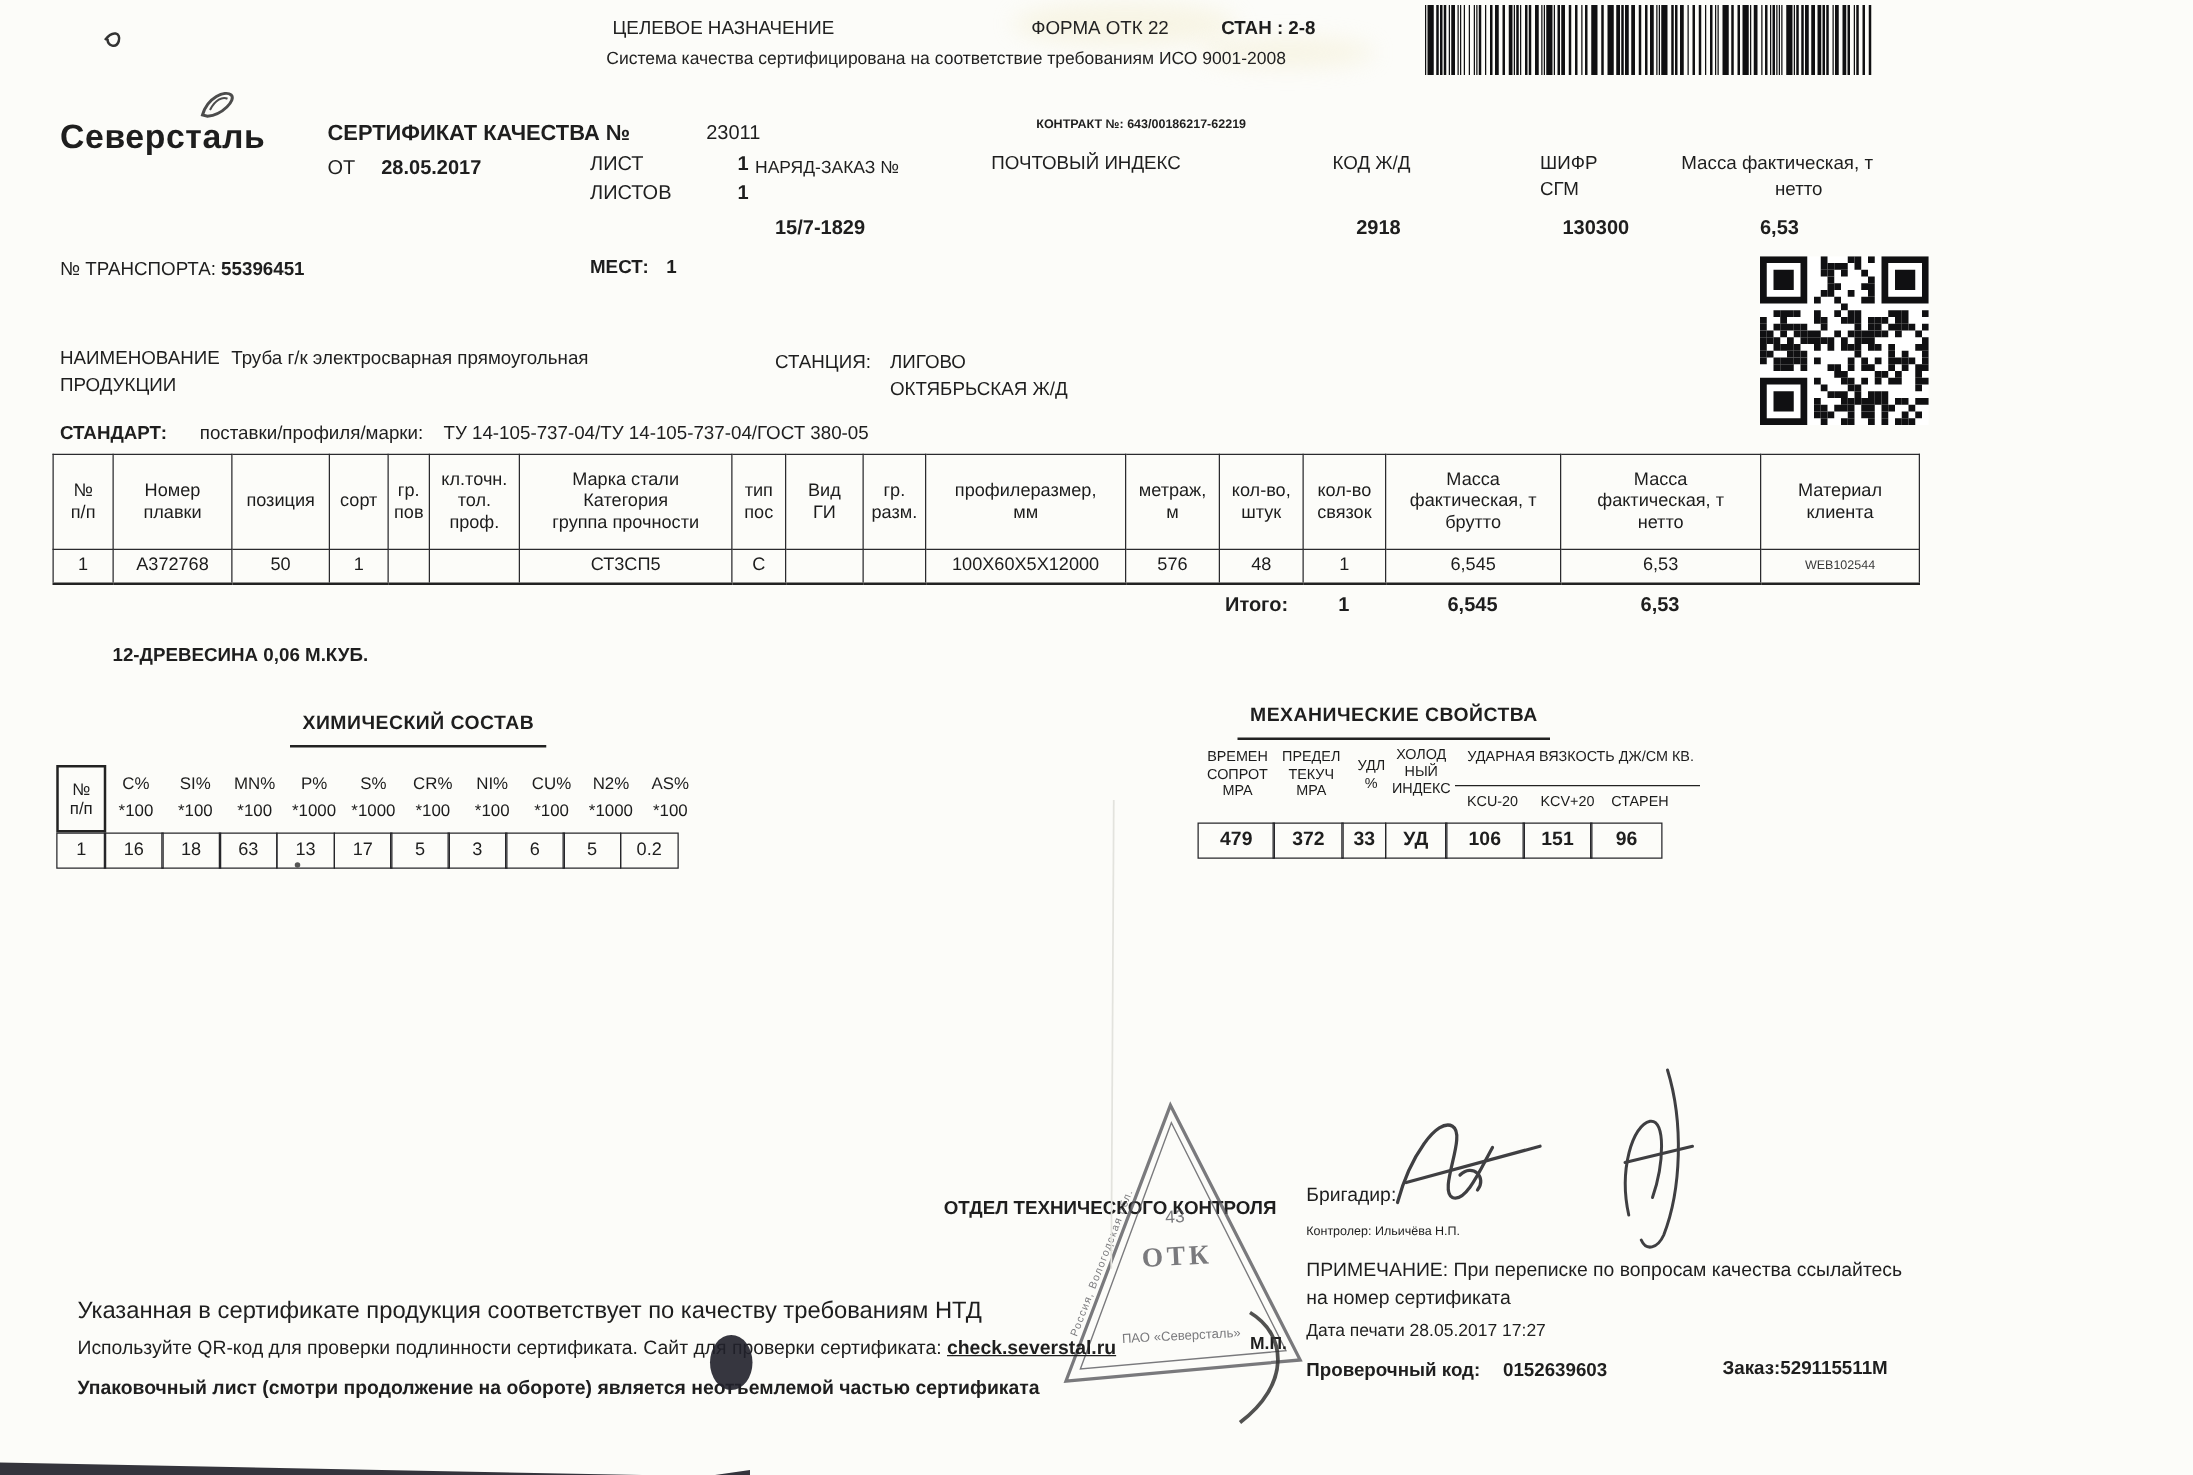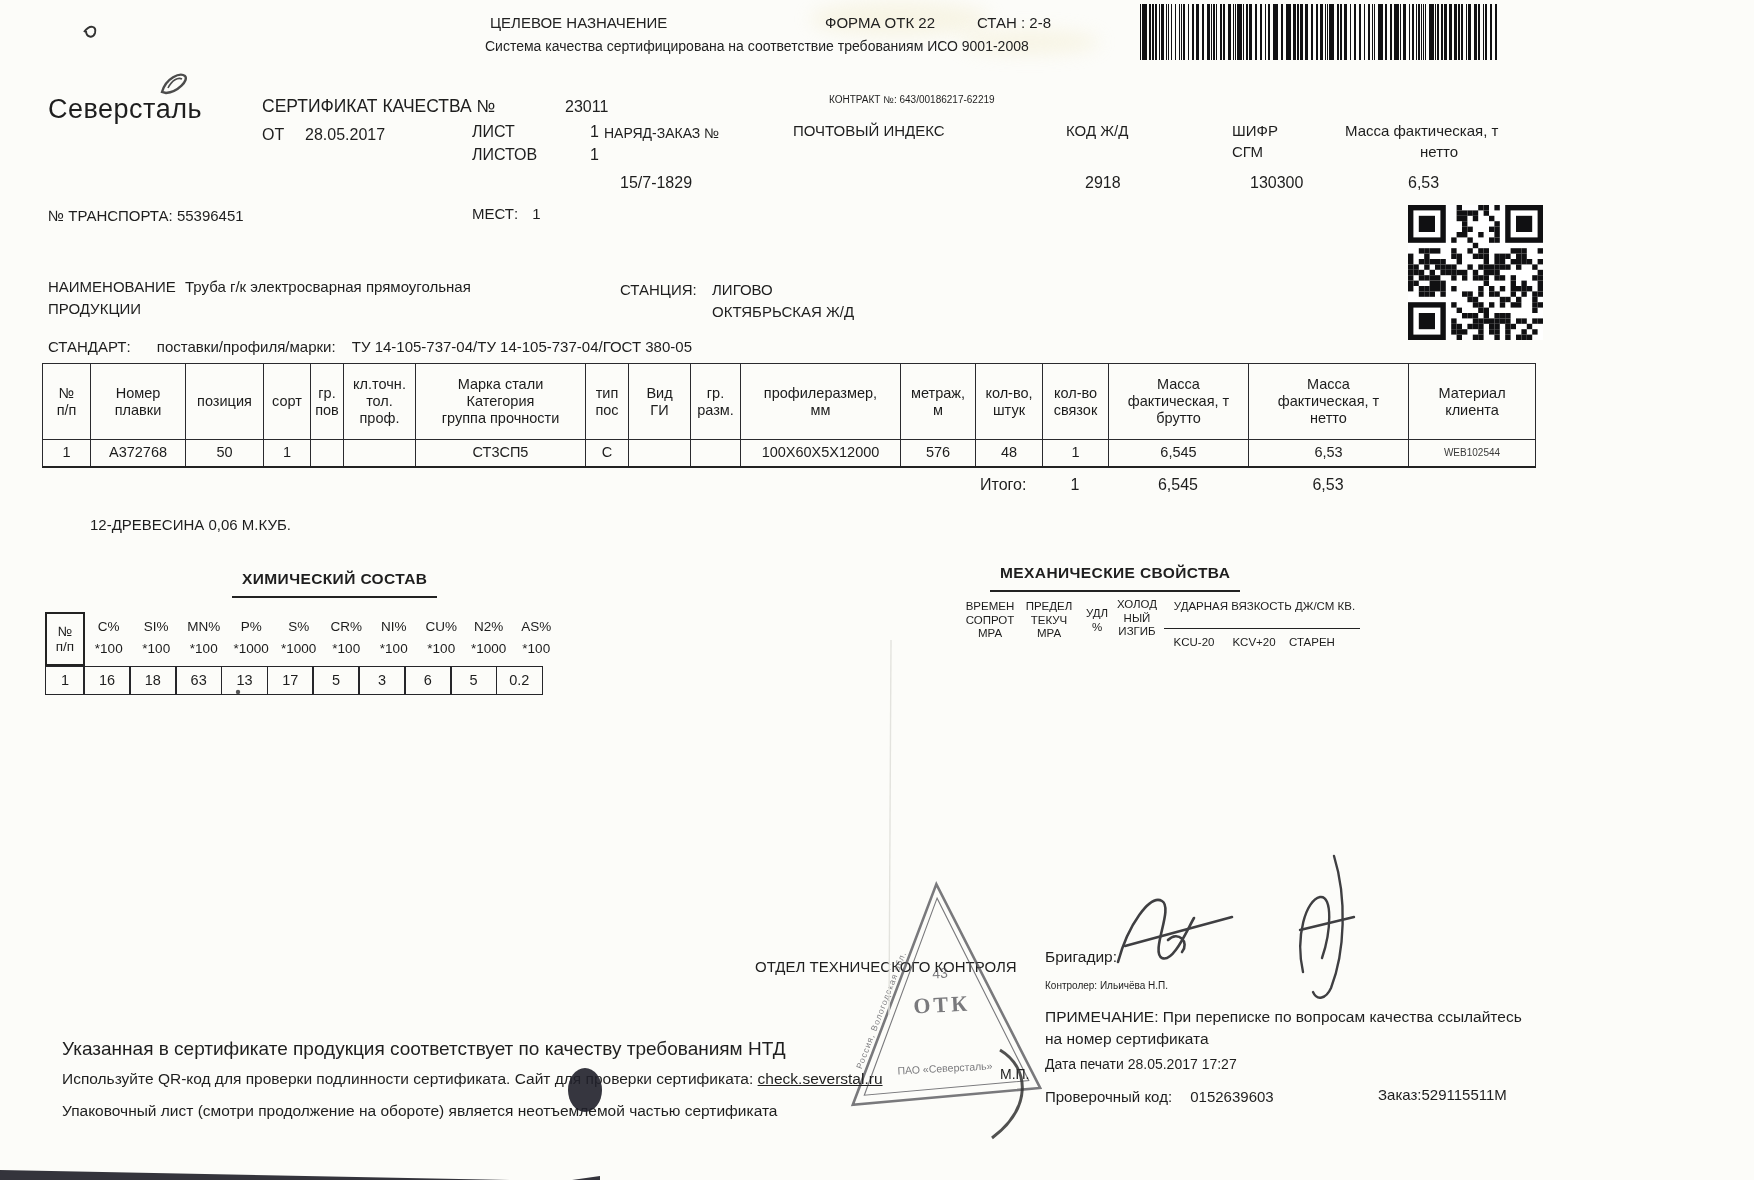--- a/index.html
+++ b/index.html
@@ -1,19 +1,19 @@
 <!DOCTYPE html>
 <html><head>
 <meta charset="utf-8">
 <style>
   *{box-sizing:border-box;margin:0;padding:0}
   body{margin:0;background:#9a9a9a;font-family:"Liberation Sans","DejaVu Sans",sans-serif}
   .page{position:relative;width:1754px;height:1180px;background:#fcfcf9;overflow:hidden;color:#1e1e1e}
   .abs{position:absolute}
-  .b{font-weight:normal}
+  .b{font-weight:bold}
   .pre{white-space:pre-line}
   .ctr{text-align:center}
   .t14{font-size:14px}.t15{font-size:15px}.t16{font-size:16px}.t17{font-size:17.5px}
   .ink{color:#222}
   .mtable{position:absolute;left:42px;top:363px;width:1493px;border-collapse:collapse;table-layout:fixed}
   .mtable td{border:1.7px solid #2a2a2e;text-align:center;vertical-align:middle;font-size:14.5px;line-height:17px;padding:1px;color:#1c1c1c}
   .mhead td{height:76px}
   .mrow td{height:27px;border-bottom:2.6px solid #222}
   .mrow td:last-child{font-size:10px;color:#3a3a3a}
   .chem{position:absolute;left:45px;top:612px;width:520px;height:84px}
@@ -576,26 +576,35 @@
   <div class="mech-h" style="left:958px;top:600px;width:64px">ВРЕМЕН
 СОПРОТ
 МРА</div>
   <div class="mech-h" style="left:1018px;top:600px;width:62px">ПРЕДЕЛ
 ТЕКУЧ
 МРА</div>
   <div class="mech-h" style="left:1080px;top:607px;width:34px">УДЛ
 %</div>
   <div class="mech-h" style="left:1110px;top:598px;width:54px">ХОЛОД
 НЫЙ
-ИЗГИБ</div>
+ИНДЕКС</div>
   <div class="mech-h" style="left:1162px;top:600px;width:205px;white-space:nowrap">УДАРНАЯ ВЯЗКОСТЬ ДЖ/СМ КВ.</div>
   <div class="abs" style="left:1164px;top:628px;width:196px;border-top:1.6px solid #222"></div>
   <div class="mech-h" style="left:1162px;top:636px;width:64px">KCU-20</div>
   <div class="mech-h" style="left:1226px;top:636px;width:56px">KCV+20</div>
   <div class="mech-h" style="left:1282px;top:636px;width:60px">СТАРЕН</div>
+  <div class="mech-vals">
+    <div style="width:62px">479</div>
+    <div style="width:57px">372</div>
+    <div style="width:36px">33</div>
+    <div style="width:50px">УД</div>
+    <div style="width:64px">106</div>
+    <div style="width:56px">151</div>
+    <div style="width:58px">96</div>
+  </div>
 
   <div class="abs b t15" style="left:755px;top:958px">ОТДЕЛ ТЕХНИЧЕСКОГО КОНТРОЛЯ</div>
 
   <svg class="abs" style="left:825px;top:872px" width="240" height="245">
     <g transform="rotate(-3 117 120)" opacity="0.78">
       <path d="M117 12 L22 228 L210 221 Z" fill="none" stroke="#55555a" stroke-width="2.6"></path>
       <path d="M117 26 L34 219 L199 213 Z" fill="none" stroke="#55555a" stroke-width="1.1"></path>
       <text x="116" y="106" font-size="14" fill="#55555a" text-anchor="middle">43</text>
       <text x="116" y="140" font-size="22" font-weight="bold" letter-spacing="3" fill="#55555a" text-anchor="middle" font-family="Liberation Serif, serif">ОТК</text>
       <text x="116" y="200" font-size="10.5" fill="#55555a" text-anchor="middle">ПАО «Северсталь»</text>

